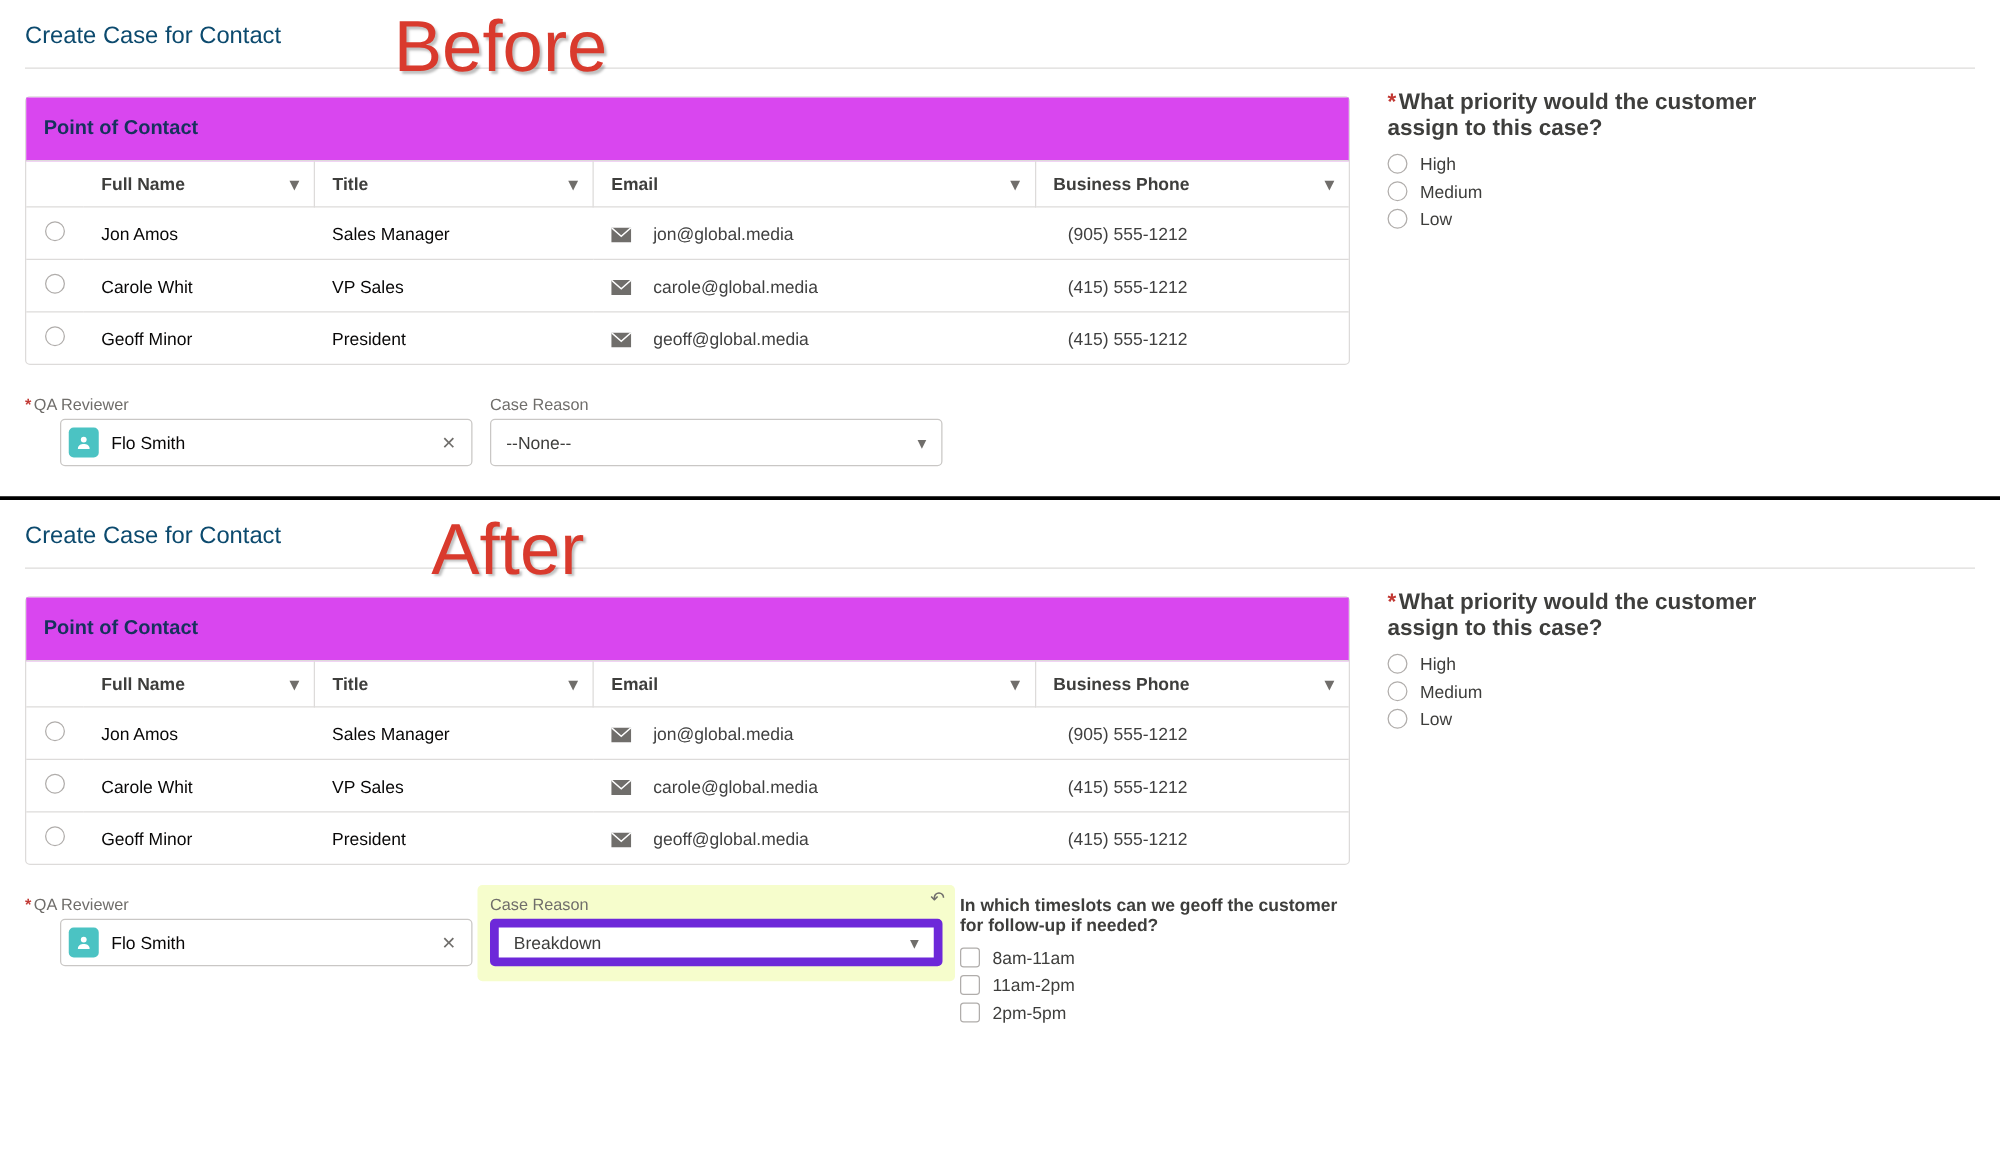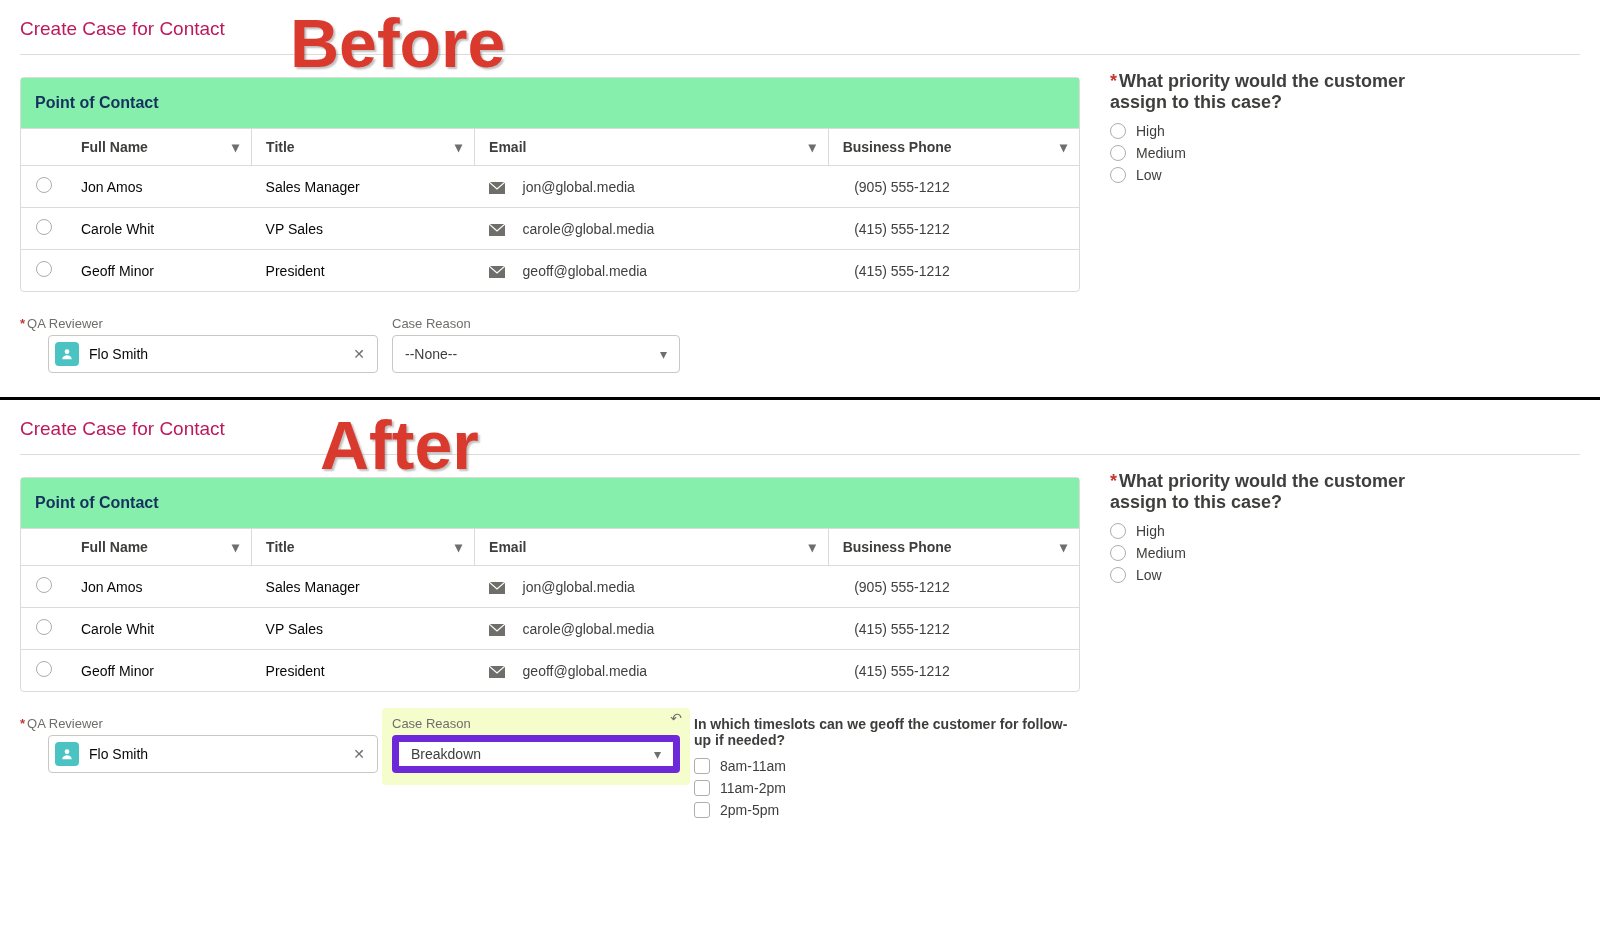--- a/index.html
+++ b/index.html
@@ -11,41 +11,41 @@
   }
   .section {
     padding: 18px 20px 24px 20px;
     position: relative;
   }
   .divider-line {
     border-top: 3px solid #000;
     margin: 0;
   }
   .page-title {
-    color: #be185d;
+    color: #0c4a6e;
     font-size: 19px;
     font-weight: 400;
     margin-bottom: 8px;
     border-bottom: 1px solid #dddbda;
     padding-bottom: 14px;
   }
   .main-row {
     display: flex;
     gap: 30px;
     align-items: flex-start;
   }
   .left-col { flex: 1; max-width: 1060px; }
   .right-col { width: 310px; padding-top: 8px; }
   .card {
     border: 1px solid #dddbda;
     border-radius: 4px;
     margin-top: 14px;
   }
   .card-header {
-    background: #86efac;
+    background: #d946ef;
     padding: 16px 14px;
     border-bottom: 1px solid #dddbda;
     color: #16325c;
     font-size: 16px;
     font-weight: 600;
   }
   table { width: 100%; border-collapse: collapse; }
   thead th {
     text-align: left;
     font-size: 14px;
@@ -124,21 +124,21 @@
     color: #706e6b;
     padding: 0 6px;
     cursor: pointer;
   }
   .select-box {
     display: flex;
     align-items: center;
     border: 1px solid #c9c7c5;
     border-radius: 4px;
     padding: 0 12px;
-    width: 288px;
+    width: 362px;
     height: 38px;
     color: #3e3e3c;
     background: #fff;
     position: relative;
   }
   .select-caret {
     position: absolute;
     right: 12px; top: 50%;
     transform: translateY(-50%);
     color: #706e6b;
@@ -177,25 +177,26 @@
   }
   .check-square {
     display: inline-block;
     width: 16px; height: 16px;
     border: 1.5px solid #b0adab;
     border-radius: 3px;
     background: #fff;
   }
   .annot {
     position: absolute;
-    font-size: 68px;
-    font-weight: 700;
+    font-size: 58px;
+    font-weight: 400;
     color: #d93a2d;
     text-shadow: 2px 2px 2px rgba(0,0,0,0.25);
     pointer-events: none;
+    margin-left: 25px;
   }
   .checkbox-group { margin-top: 0; }
   .checkbox-label { font-size: 14px; color: #3e3e3c; font-weight: 600; margin-bottom: 10px; display: block; }
   svg { display: block; }
 </style>
 </head>
 <body>
 
 <div class="section">
   <div class="annot" style="top:4px; left:290px;">Before</div>

